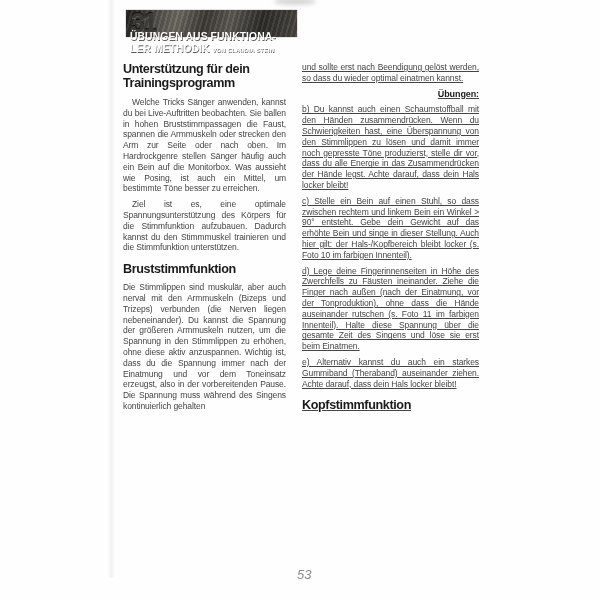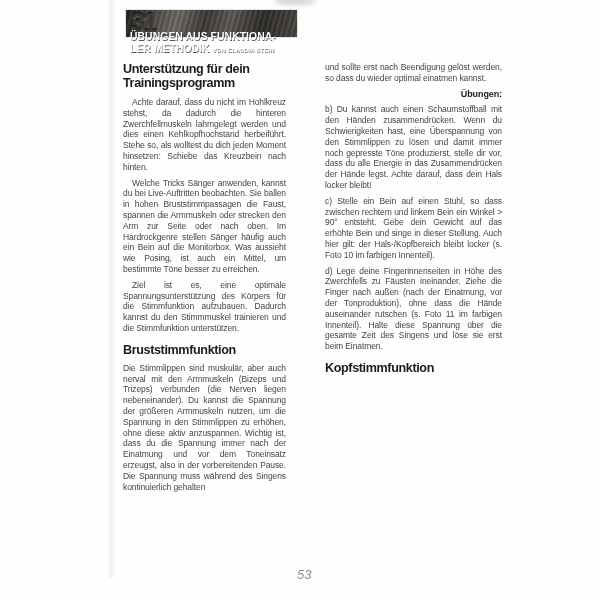--- a/index.html
+++ b/index.html
@@ -44,21 +44,21 @@
   }
   .banner-byline{font-size:5.8px;letter-spacing:0.4px;}
 
   
   .col{
     position:absolute;top:62px;color:#454545;
     font-size:8.5px;line-height:10.8px;letter-spacing:-0.1px;
     text-align:justify;hyphens:auto;-webkit-hyphens:auto;
   }
   .col-left{left:123px;width:163px;}
-  .col-right{left:325px;width:177px;}
+  .col-right{left:302px;width:177px;text-decoration:underline;}
   .col p{margin:0 0 5px 0;}
   .indent{text-indent:9px;}
   .section{
     font-weight:bold;color:#1b1b1b;text-align:left;
     font-size:13px;line-height:14px;letter-spacing:-0.4px;
     margin:0 0 7px 0;
     transform:scaleX(0.97);transform-origin:left top;
   }
   .section-mid{margin-top:9px;margin-bottom:6px;}
   .ex-label{font-weight:bold;color:#1b1b1b;font-size:9px;margin:3px 0 5px 0;text-align:right;}
@@ -82,31 +82,31 @@
       <div>ÜBUNGEN AUS FUNKTIONA-</div>
       <div>
         <span>LER METHODIK</span>
         <span class="banner-byline">VON CLAUDIA STEIN</span>
       </div>
     </div>
   </div>
 
   <div class="col col-left">
     <h2 class="section">Unterstützung für dein Trainingsprogramm</h2>
-    <p class="indent">Achte darauf, dass du nicht im Hohlkreuz stehst, da dadurch die hinteren Zwerchfellmuskeln lahmgelegt werden und dies einen Kehlkopfhochstand herbeiführt. Stehe so, als wolltest du dich jeden Moment hinsetzen: Schiebe das Kreuzbein nach hinten.</p>
     <p class="indent">Welche Tricks Sänger anwenden, kannst du bei Live-Auftritten beobachten. Sie ballen in hohen Bruststimmpassagen die Faust, spannen die Armmuskeln oder strecken den Arm zur Seite oder nach oben. Im Hardrockgenre stellen Sänger häufig auch ein Bein auf die Monitorbox. Was aussieht wie Posing, ist auch ein Mittel, um bestimmte Töne besser zu erreichen.</p>
     <p class="indent">Ziel ist es, eine optimale Spannungsunterstützung des Körpers für die Stimmfunktion aufzubauen. Dadurch kannst du den Stimmmuskel trainieren und die Stimmfunktion unterstützen.</p>
     <h2 class="section section-mid">Bruststimmfunktion</h2>
     <p>Die Stimmlippen sind muskulär, aber auch nerval mit den Armmuskeln (Bizeps und Trizeps) verbunden (die Nerven liegen nebeneinander). Du kannst die Spannung der größeren Armmuskeln nutzen, um die Spannung in den Stimmlippen zu erhöhen, ohne diese aktiv anzuspannen. Wichtig ist, dass du die Spannung immer nach der Einatmung und vor dem Toneinsatz erzeugst, also in der vorbereitenden Pause. Die Spannung muss während des Singens kontinuierlich gehalten</p>
   </div>
 
   <div class="col col-right">
     <p>und sollte erst nach Beendigung gelöst werden, so dass du wieder optimal einatmen kannst.</p>
     <p class="ex-label">Übungen:</p>
     <p>b) Du kannst auch einen Schaumstoffball mit den Händen zusammendrücken. Wenn du Schwierigkeiten hast, eine Überspannung von den Stimmlippen zu lösen und damit immer noch gepresste Töne produzierst, stelle dir vor, dass du alle Energie in das Zusammendrücken der Hände legst. Achte darauf, dass dein Hals locker bleibt!</p>
     <p>c) Stelle ein Bein auf einen Stuhl, so dass zwischen rechtem und linkem Bein ein Winkel &gt; 90° entsteht. Gebe dein Gewicht auf das erhöhte Bein und singe in dieser Stellung. Auch hier gilt: der Hals-/Kopfbereich bleibt locker (s. Foto 10 im farbigen Innenteil).</p>
     <p>d) Lege deine Fingerinnenseiten in Höhe des Zwerchfells zu Fäusten ineinander. Ziehe die Finger nach außen (nach der Einatmung, vor der Tonproduktion), ohne dass die Hände auseinander rutschen (s. Foto 11 im farbigen Innenteil). Halte diese Spannung über die gesamte Zeit des Singens und löse sie erst beim Einatmen.</p>
+    <p>e) Alternativ kannst du auch ein starkes Gummiband (Theraband) auseinander ziehen. Achte darauf, dass dein Hals locker bleibt!</p>
     <h2 class="section section-mid">Kopfstimmfunktion</h2>
   </div>
 
   <div class="pagenum">53</div>
 
 </div>
 
 </body></html>

